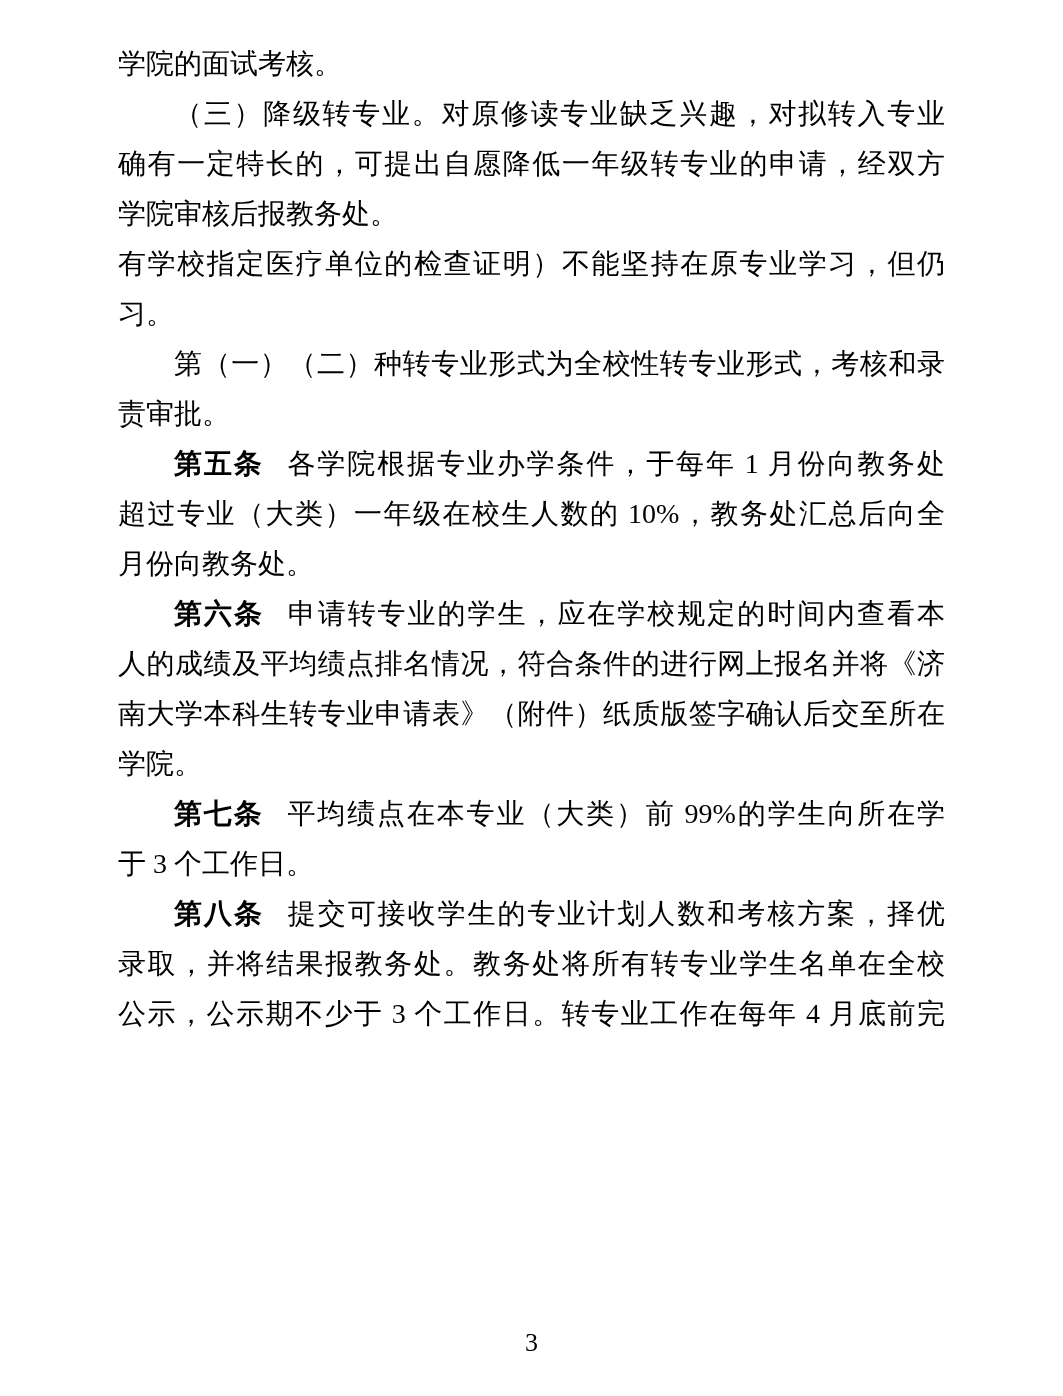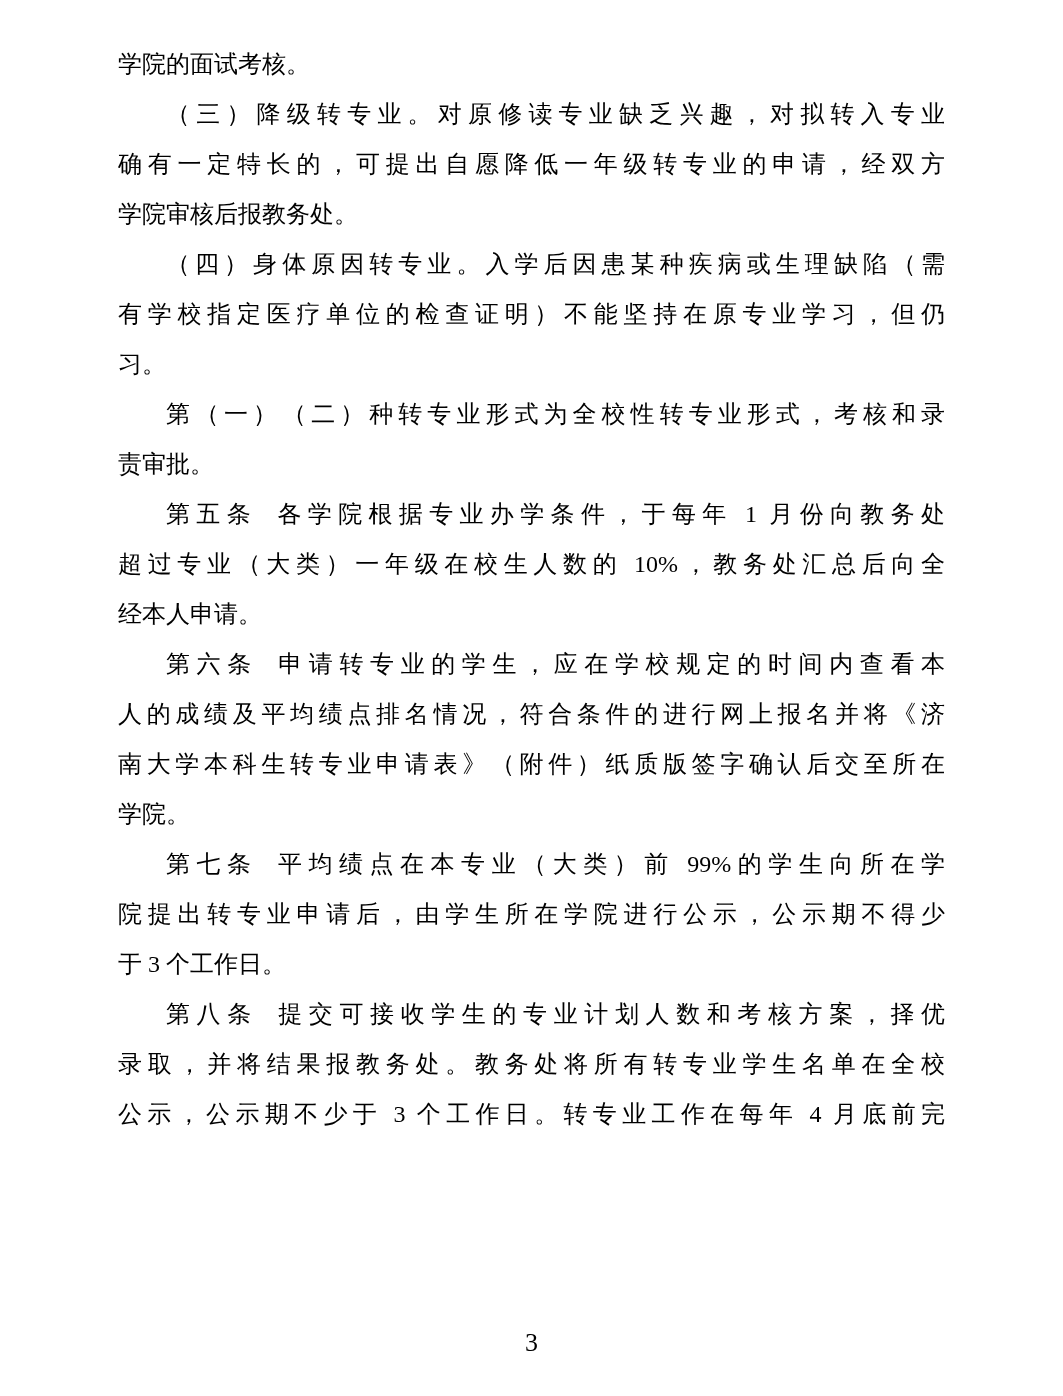--- a/index.html
+++ b/index.html
@@ -17,36 +17,36 @@
   }
   .content {
     position: absolute;
     left: 118px;
     top: 39px;
     width: 827px;
   }
   .line {
     height: 50px;
     line-height: 50px;
-    font-size: 24px;
+    font-size: 28px;
     overflow: hidden;
     white-space: normal;
     letter-spacing: 0;
   }
   .line.fill {
     text-align: justify;
     text-align-last: justify;
     text-justify: inter-character;
   }
   .line.indent {
     text-indent: 2em;
   }
   .art {
     font-family: "Liberation Sans", "DejaVu Sans", sans-serif;
-    font-weight: 400;
+    font-weight: 700;
     margin-right: 0.85em;
   }
   .page-num {
     position: absolute;
     top: 1326px;
     left: 0;
     width: 100%;
     text-align: center;
     font-size: 26px;
     line-height: 34px;
@@ -54,33 +54,31 @@
   }
 </style>
 </head>
 <body>
 
 <main class="content">
     <div class="line"><span>学院的面试考核。</span></div>
     <div class="line fill indent"><span>（三）降级转专业。对原修读专业缺乏兴趣，对拟转入专业</span></div>
     <div class="line fill"><span>确有一定特长的，可提出自愿降低一年级转专业的申请，经双方</span></div>
     <div class="line"><span>学院审核后报教务处。</span></div>
-    <div class="line fill indent"><span>（四）身体原因转专业。入学后因患某种疾病或生理缺陷（需</span></div>
     <div class="line fill"><span>有学校指定医疗单位的检查证明）不能坚持在原专业学习，但仍</span></div>
     <div class="line"><span>习。</span></div>
     <div class="line fill indent"><span>第（一）（二）种转专业形式为全校性转专业形式，考核和录</span></div>
     <div class="line"><span>责审批。</span></div>
     <div class="line fill indent"><span class="art">第五条</span><span>各学院根据专业办学条件，于每年 1 月份向教务处</span></div>
     <div class="line fill"><span>超过专业（大类）一年级在校生人数的 10%，教务处汇总后向全</span></div>
-    <div class="line"><span>经本人申请。</span></div>
+    <div class="line"><span>月份向教务处。</span></div>
     <div class="line fill indent"><span class="art">第六条</span><span>申请转专业的学生，应在学校规定的时间内查看本</span></div>
     <div class="line fill"><span>人的成绩及平均绩点排名情况，符合条件的进行网上报名并将《济</span></div>
     <div class="line fill"><span>南大学本科生转专业申请表》（附件）纸质版签字确认后交至所在</span></div>
     <div class="line"><span>学院。</span></div>
     <div class="line fill indent"><span class="art">第七条</span><span>平均绩点在本专业（大类）前 99%的学生向所在学</span></div>
-    <div class="line fill"><span>院提出转专业申请后，由学生所在学院进行公示，公示期不得少</span></div>
     <div class="line"><span>于 3 个工作日。</span></div>
     <div class="line fill indent"><span class="art">第八条</span><span>提交可接收学生的专业计划人数和考核方案，择优</span></div>
     <div class="line fill"><span>录取，并将结果报教务处。教务处将所有转专业学生名单在全校</span></div>
     <div class="line fill"><span>公示，公示期不少于 3 个工作日。转专业工作在每年 4 月底前完</span></div>
   </main>
 
 <div class="page-num">3</div>
 
 </body></html>

